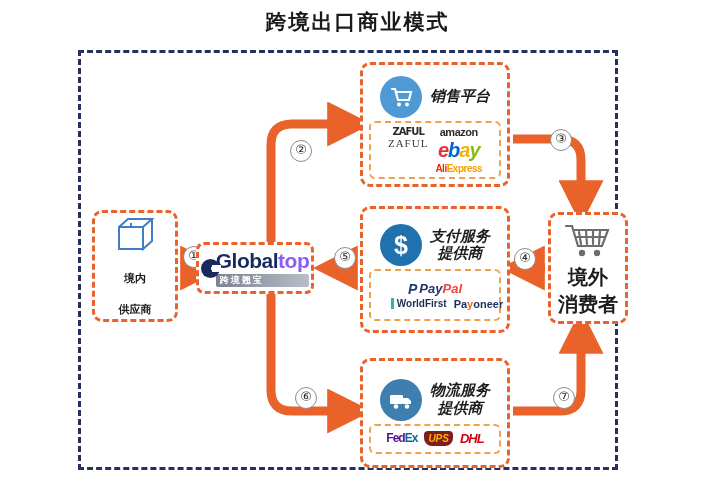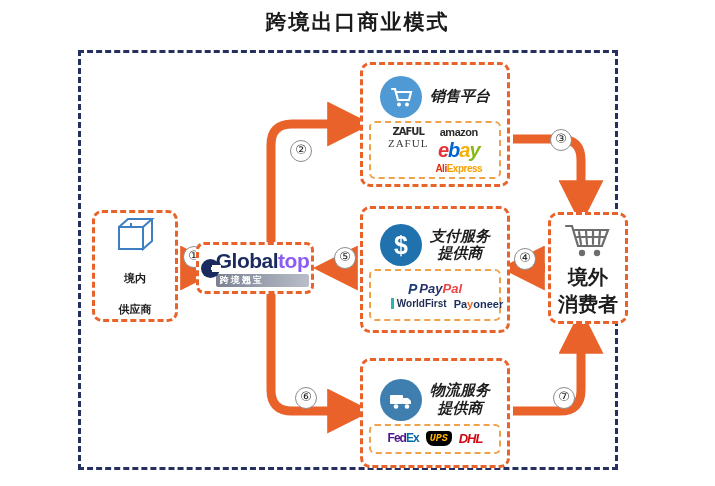--- a/index.html
+++ b/index.html
@@ -86,23 +86,23 @@
   .pp-txt b:last-child{color:#ef4444;}
   .worldfirst{font-size:10px;font-weight:bold;color:#1f2b52;
               font-family:"Liberation Sans",sans-serif;
               border-left:3px solid #29b6b0;padding-left:3px;margin-left:24px;}
   .payoneer{font-size:11px;font-weight:bold;color:#1b2f5e;
             font-family:"Liberation Sans",sans-serif;}
   .payoneer span{color:#f26522;}
   .fedex{font-size:12px;font-weight:bold;letter-spacing:-1px;
          font-family:"Liberation Sans",sans-serif;}
   .fedex .a{color:#4d148c;} .fedex .b{color:#0369a1;}
-  .ups{background:#000000;color:#ffb500;font-size:10px;font-weight:bold;
+  .ups{background:#7f1d1d;color:#ffb500;font-size:10px;font-weight:bold;
        font-style:italic;padding:2px 4px;border-radius:4px 4px 8px 8px;
-       font-family:Liberation Mono, monospace;}
+       font-family:Liberation Sans, sans-serif;}
   .dhl{font-size:13px;font-weight:bold;font-style:italic;color:#d40511;
        letter-spacing:-1px;font-family:"Liberation Sans",sans-serif;}
 
   
   #consumer{left:548px;top:212px;width:80px;height:112px;}
   #consumer .cn{font-size:20px;margin-top:4px;}
 
   
   #arrows{position:absolute;left:0;top:0;width:715px;height:486px;pointer-events:none;}
 

